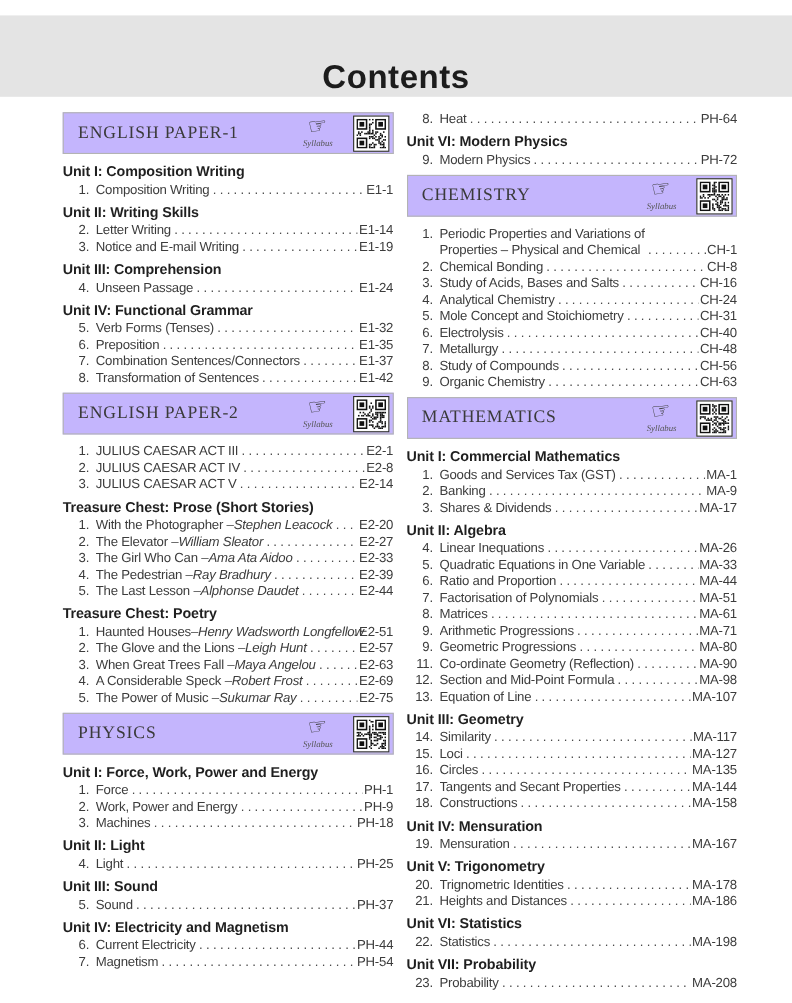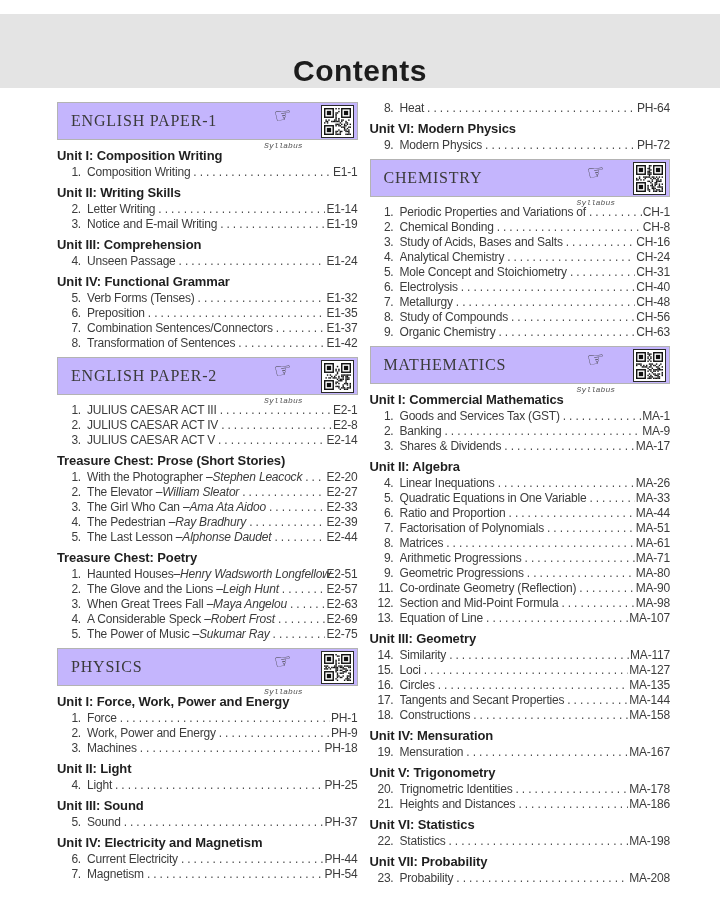--- a/index.html
+++ b/index.html
@@ -30,22 +30,22 @@
   .sec-title {
     font-family:"Liberation Serif", serif; font-size:16px; color:#3a3a3a;
     letter-spacing:0.8px; padding-left:13px; white-space:nowrap;
   }
   .syllabus {
     position:absolute; right:54px; top:1px; display:flex; flex-direction:column;
     align-items:center; line-height:1;
   }
   .hand { font-size:20px; color:#3e3e3e; line-height:22px; transform:rotate(-8deg); }
   .syl-label {
-    font-family:Liberation Mono, monospace; font-style:italic;
-    font-size:8px; color:#555; margin-top:16px;
+    font-family:Liberation Serif, serif; font-style:italic;
+    font-size:8px; color:#555; margin-top:1px;
   }
   .qr-box {
     position:absolute; right:3px; top:2px; width:33px; height:33px; box-sizing:border-box;
     background:#ffffff; border:1px solid #2a2a2a; padding:2px;
   }
   .qr-svg { width:100%; height:100%; display:block; }
 
   
   .unit {
     font-size:13px; font-weight:bold; color:#1f1f1f;
@@ -788,20 +788,21 @@
             <rect x="1" y="13" width="5" height="5" fill="#fff"></rect>
             <rect x="2" y="14" width="3" height="3" fill="#111"></rect>
           </svg>
     </span>
   </div>
       <div class="toc-item">
     <span class="num">1.</span>
     <span class="mid">
       <span class="ttl">
             <span class="tline">Periodic Properties and Variations of</span>
+            <span class="tline">Properties – Physical and Chemical</span>
           </span>
       <span class="dots">......................................................................................................................................................</span>
       <span class="pg">CH-1</span>
     </span>
   </div>
       <div class="toc-item">
     <span class="num">2.</span>
     <span class="mid">
       <span class="ttl">
             <span class="tline">Chemical Bonding</span>

